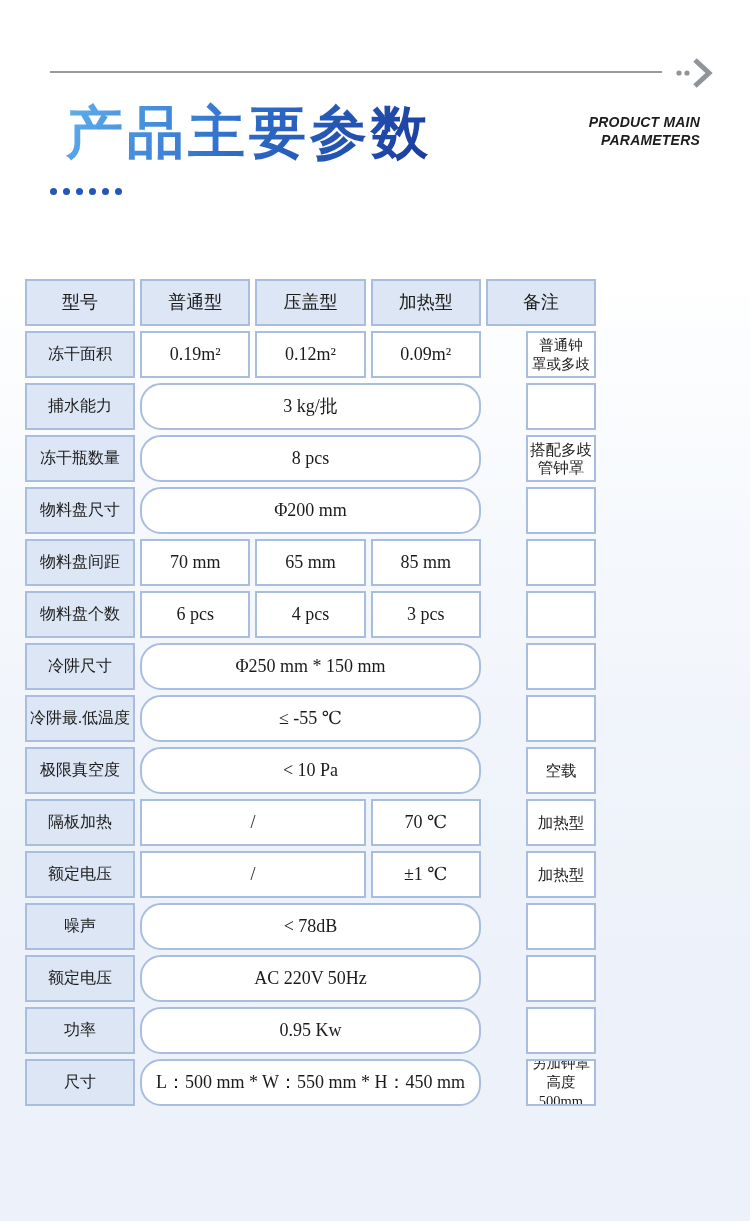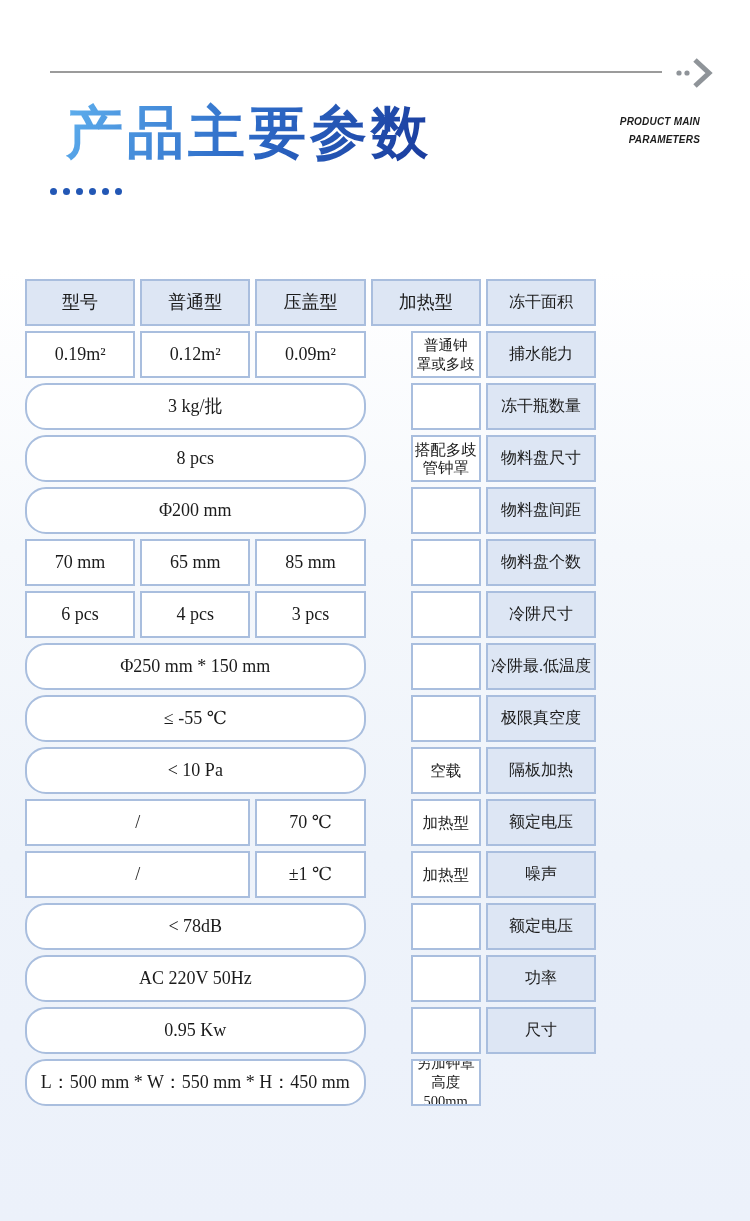--- a/index.html
+++ b/index.html
@@ -12,21 +12,21 @@
   .top-line { position:absolute; left:50px; top:71px; width:612px; height:2px; background:#9b9b9b; }
   .arrow { position:absolute; left:674px; top:56px; width:40px; height:34px; }
   .title {
     position:absolute; left:46px; top:95px; font-size:57px; font-weight:bold; letter-spacing:4px;
     background:linear-gradient(118deg,#5fb0ee 0%,#2e6cc8 48%,#19399b 100%);
     -webkit-background-clip:text; background-clip:text; color:transparent; white-space:nowrap;margin-left:20px;
   }
   .subtitle {
     position:absolute; right:50px; top:113px; text-align:right;
     font-family:"Liberation Sans",sans-serif; font-style:italic; font-weight:700;
-    font-size:10px; line-height:18px; color:#1c1c1c; letter-spacing:0.2px;
+    font-size:14px; line-height:18px; color:#1c1c1c; letter-spacing:0.2px;
   }
   .dots { position:absolute; left:50px; top:188px; display:flex; gap:6px; }
   .dots span { width:7px; height:7px; border-radius:50%; background:#2257b5; }
   .spec-table {
     position:absolute; left:25px; top:279px; width:571px;
     display:grid; grid-template-columns:repeat(5,1fr); grid-auto-rows:47px; gap:5px;
   }
   .cell {
     border:2px solid #a9bede; background:#ffffff;
     display:flex; align-items:center; justify-content:center;
@@ -68,20 +68,21 @@
       <span></span>
       <span></span>
   </div>
 
   <div class="spec-table">
 
     <div class="cell hd">型号</div>
     <div class="cell hd">普通型</div>
     <div class="cell hd">压盖型</div>
     <div class="cell hd">加热型</div>
+    <div class="cell hd">备注</div>
 
     <div class="cell lbl">冻干面积</div>
     <div class="cell">0.19m²</div>
     <div class="cell">0.12m²</div>
     <div class="cell">0.09m²</div>
     <div class="cell remark wrap">均可搭配普通钟
 罩或多歧管钟罩</div>
 
     <div class="cell lbl">捕水能力</div>
     <div class="cell span3">3 kg/批</div>

